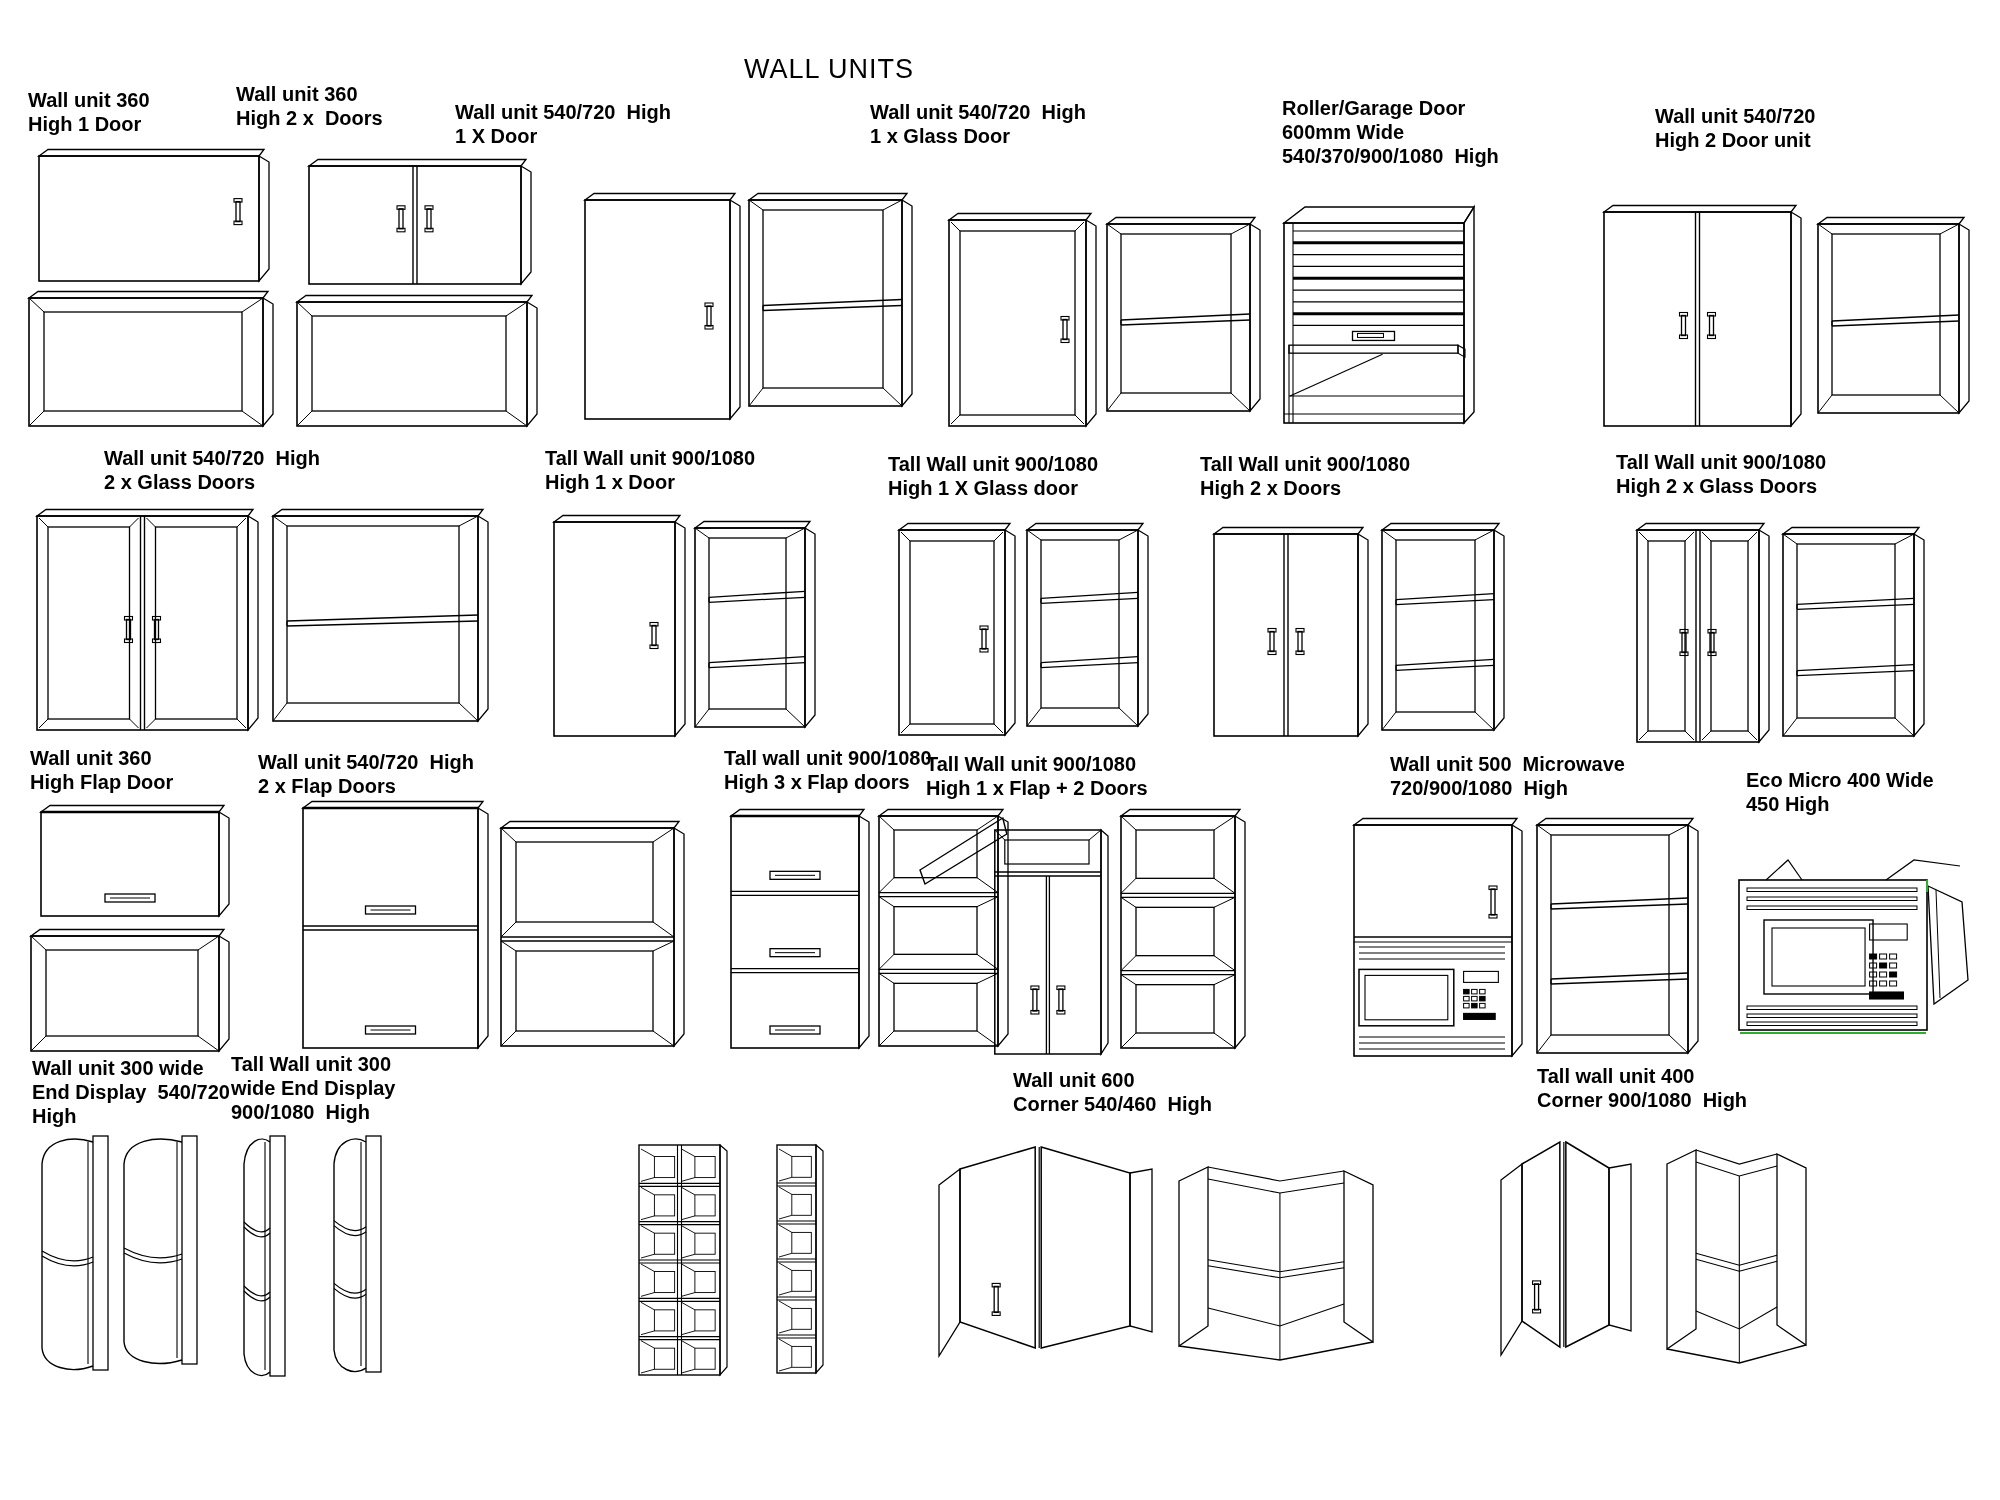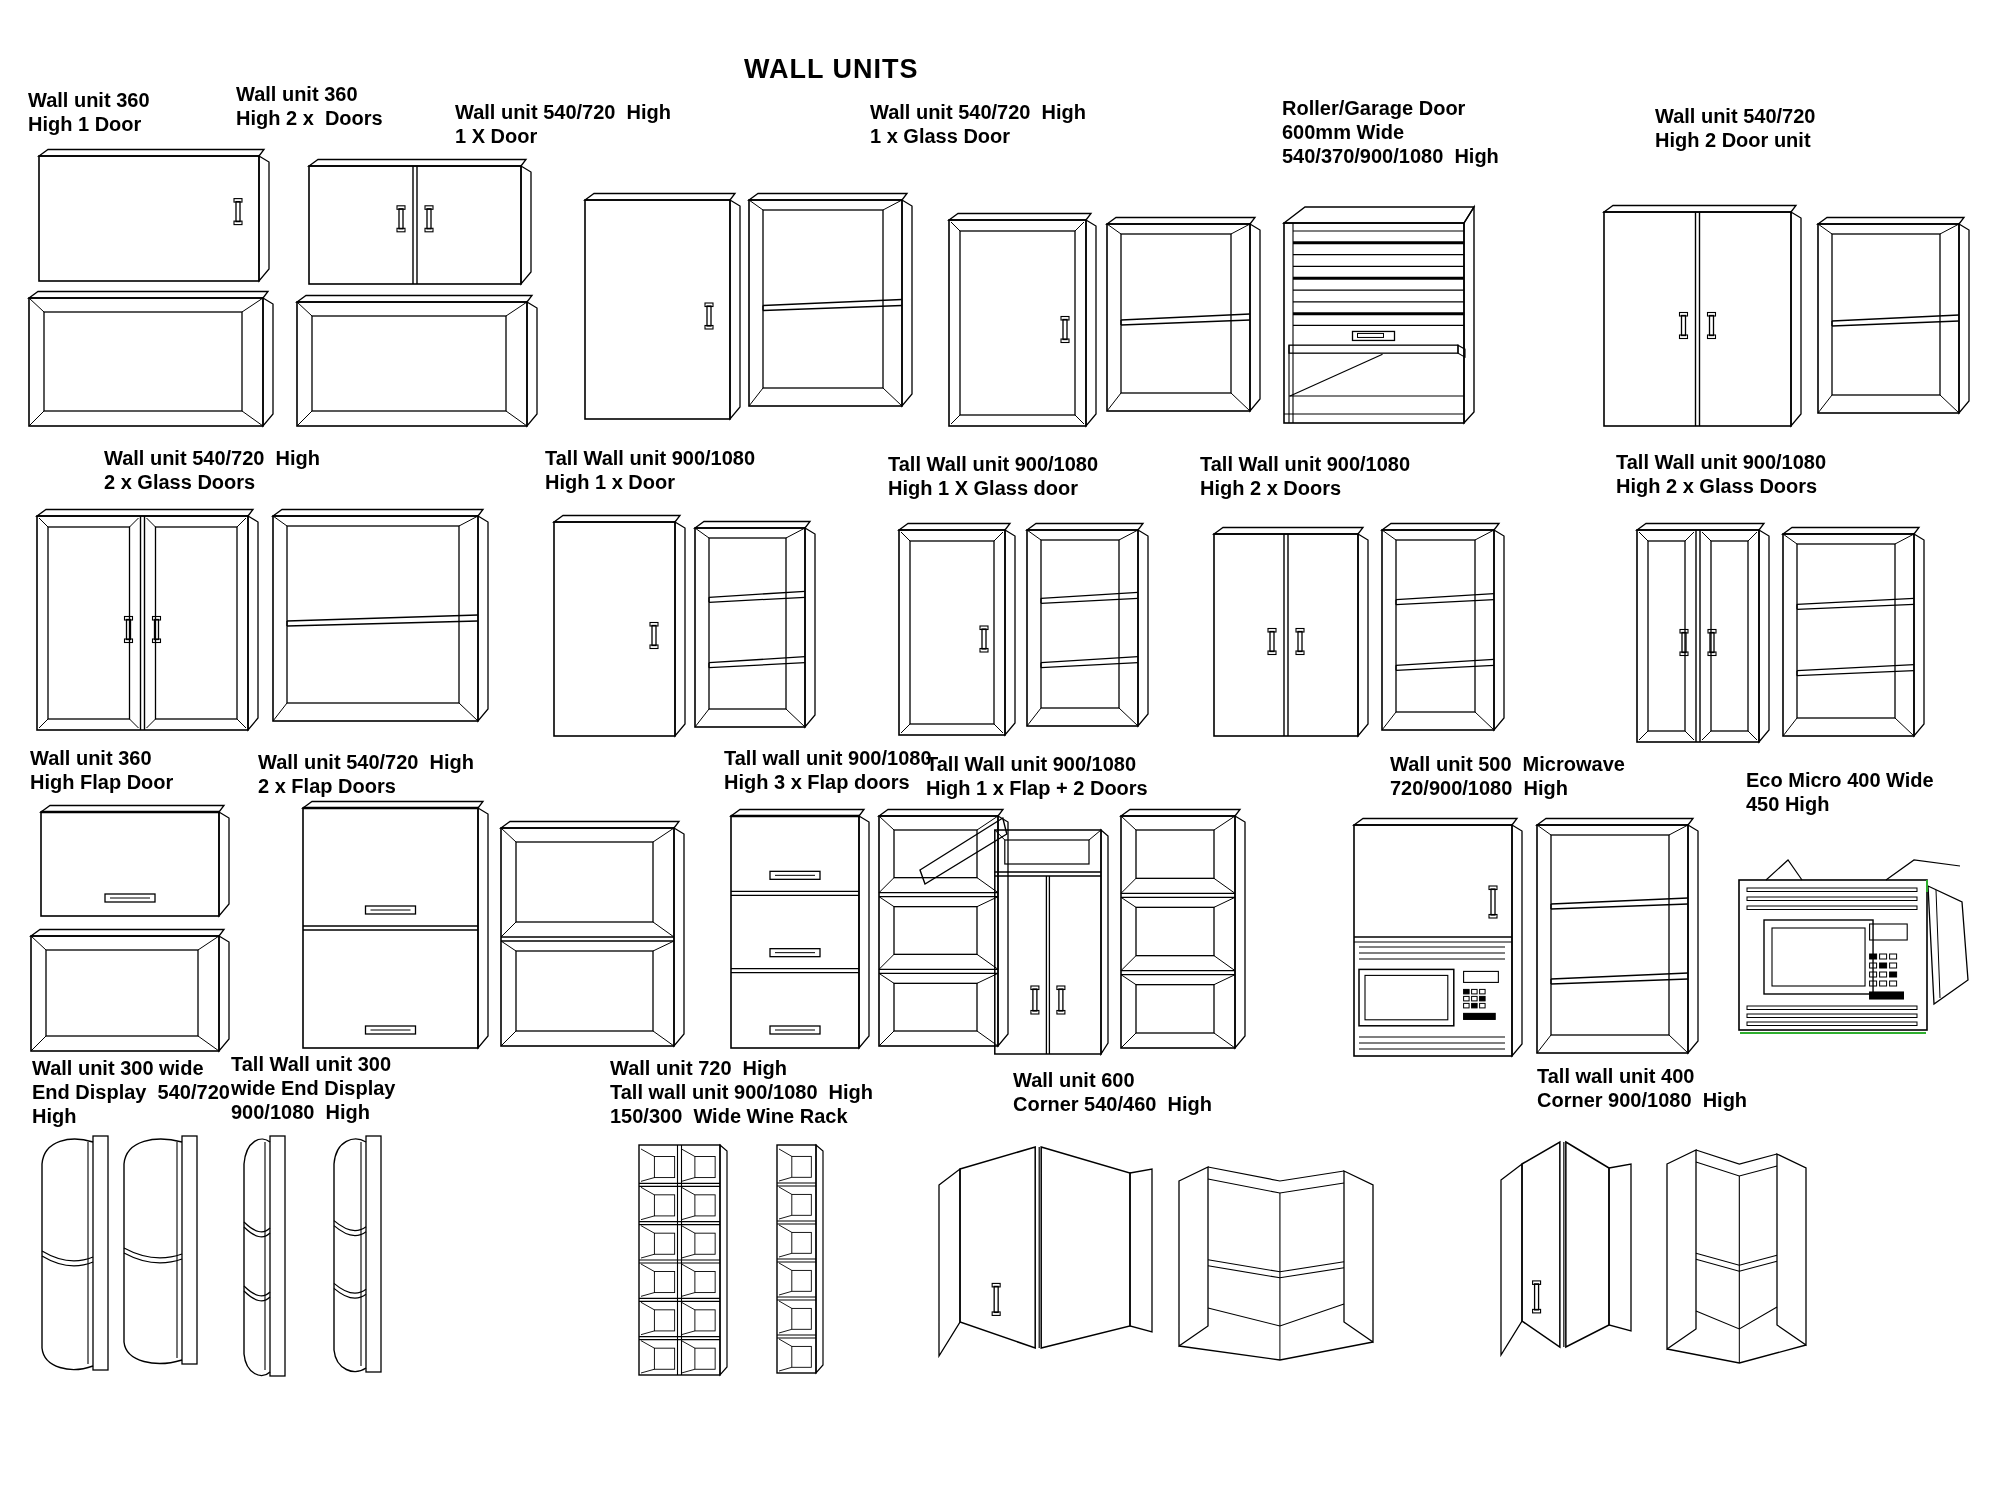--- a/index.html
+++ b/index.html
@@ -1,18 +1,18 @@
 <!DOCTYPE html>
 <html><head>
 <meta charset="utf-8">
 <style>
   html,body{margin:0;padding:0;background:#fff;}
   .page{position:relative;width:2000px;height:1500px;background:#fff;overflow:hidden;
         font-family:"Liberation Sans",sans-serif;color:#000;}
-  .title{position:absolute;left:744px;top:54px;font-size:27px;font-weight:bold;letter-spacing:1px;text-align:right;}
+  .title{position:absolute;left:744px;top:54px;font-size:27px;font-weight:normal;letter-spacing:1px;text-align:right;}
   .lbl{position:absolute;font-size:20px;font-weight:bold;line-height:1.2;white-space:pre-wrap;}
   svg.draw{position:absolute;overflow:visible;}
 </style>
 </head>
 <body>
 
 <div class="page">
 
   <div class="title">WALL UNITS</div>
 
@@ -608,23 +608,20 @@
       <line x1="31" y1="8" x2="31" y2="232" stroke="#000" stroke-width="1.1"></line>
       <path d="M 36 8 C 24.3 1, 6 6, 4 30" stroke="#000" stroke-width="1.4" fill="none"></path>
       <line x1="4" y1="30" x2="4" y2="216" stroke="#000" stroke-width="1.4"></line>
       <path d="M 4 216 C 6 236, 24.3 242, 36 234" stroke="#000" stroke-width="1.4" fill="none"></path>
       <path d="M 4 86.66666666666666 Q 22.68 102.66666666666666, 36 92.66666666666666" stroke="#000" stroke-width="1.2" fill="none"></path>
       <path d="M 4 91.66666666666666 Q 22.68 107.66666666666666, 36 97.66666666666666" stroke="#000" stroke-width="1.2" fill="none"></path>
       <path d="M 4 149.33333333333331 Q 22.68 165.33333333333331, 36 155.33333333333331" stroke="#000" stroke-width="1.2" fill="none"></path>
       <path d="M 4 154.33333333333331 Q 22.68 170.33333333333331, 36 160.33333333333331" stroke="#000" stroke-width="1.2" fill="none"></path>
     </svg>
 
-  <div class="lbl" style="left:610px;top:1056px">Wall unit 720  High
-Tall wall unit 900/1080  High
-150/300  Wide Wine Rack</div>
   <svg class="draw" style="left:638px;top:1139px" width="90" height="242" viewBox="0 0 90 242">
       <rect x="1" y="6" width="81" height="230" stroke="#000" stroke-width="1.4" fill="none"></rect>
       <polygon points="82,6 89,12 89,228 82,236" stroke="#000" stroke-width="1.2" fill="none"></polygon>
       <line x1="39.5" y1="6" x2="39.5" y2="236" stroke="#000" stroke-width="1.1"></line>
       <line x1="43.5" y1="6" x2="43.5" y2="236" stroke="#000" stroke-width="1.1"></line>
       <line x1="1" y1="44.333333333333336" x2="82" y2="44.333333333333336" stroke="#000" stroke-width="1.1"></line>
       <line x1="1" y1="47.333333333333336" x2="82" y2="47.333333333333336" stroke="#000" stroke-width="1.1"></line>
       <line x1="1" y1="82.66666666666667" x2="82" y2="82.66666666666667" stroke="#000" stroke-width="1.1"></line>
       <line x1="1" y1="85.66666666666667" x2="82" y2="85.66666666666667" stroke="#000" stroke-width="1.1"></line>
       <line x1="1" y1="121" x2="82" y2="121" stroke="#000" stroke-width="1.1"></line>

